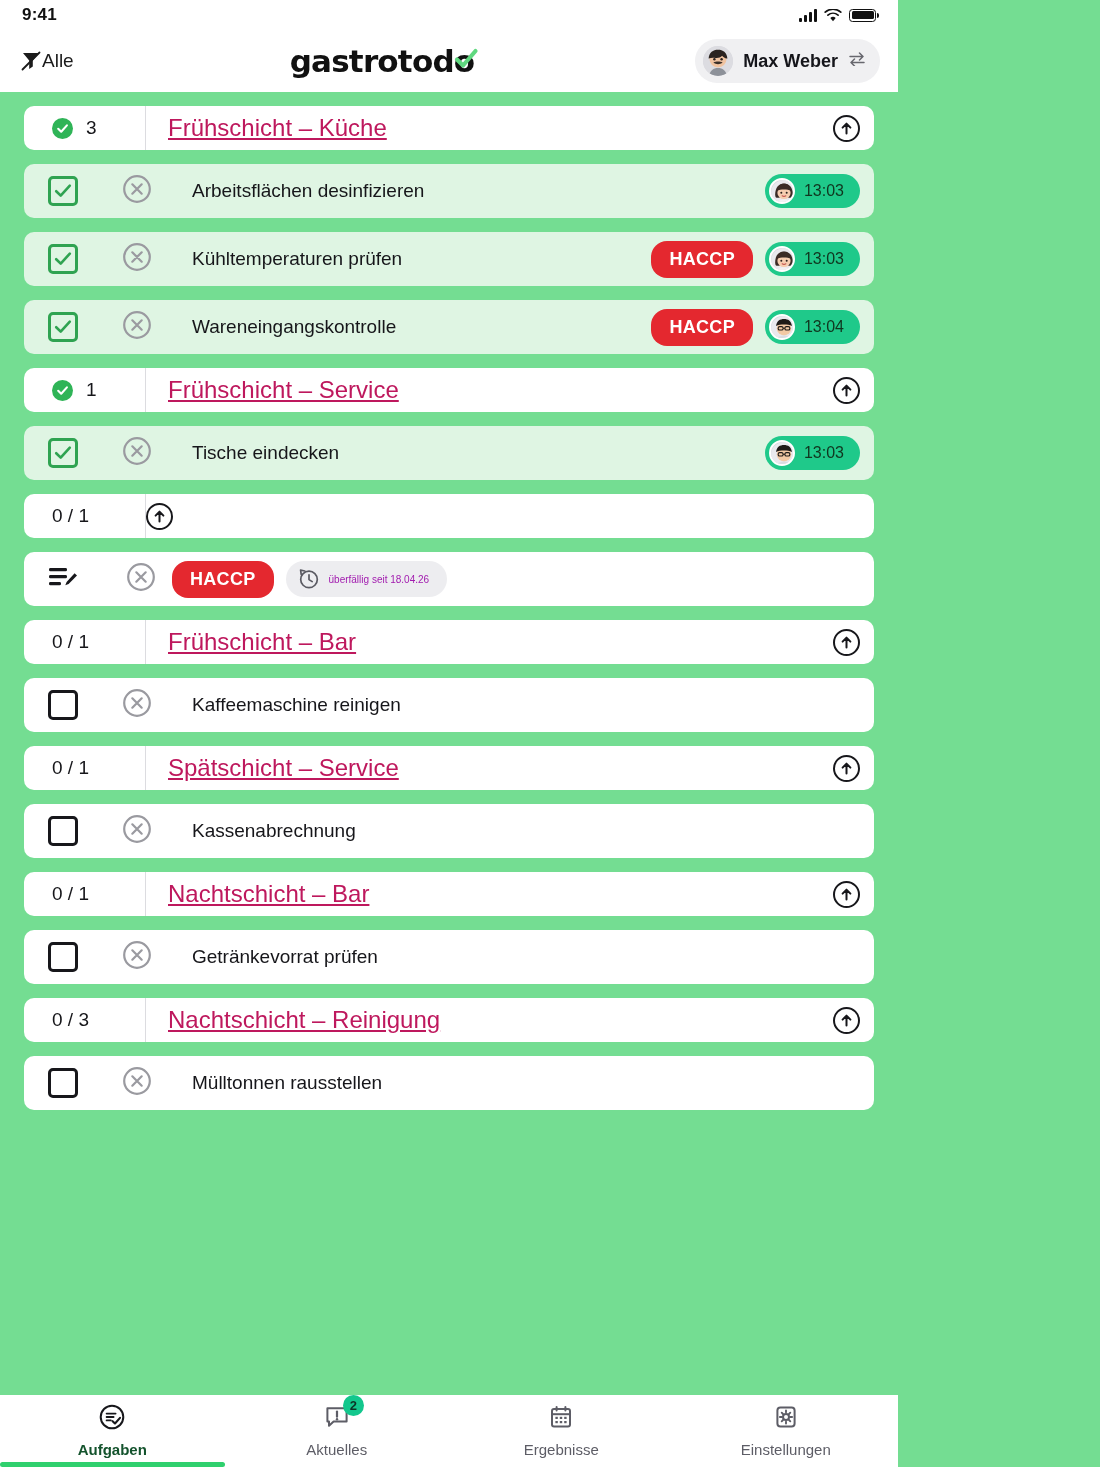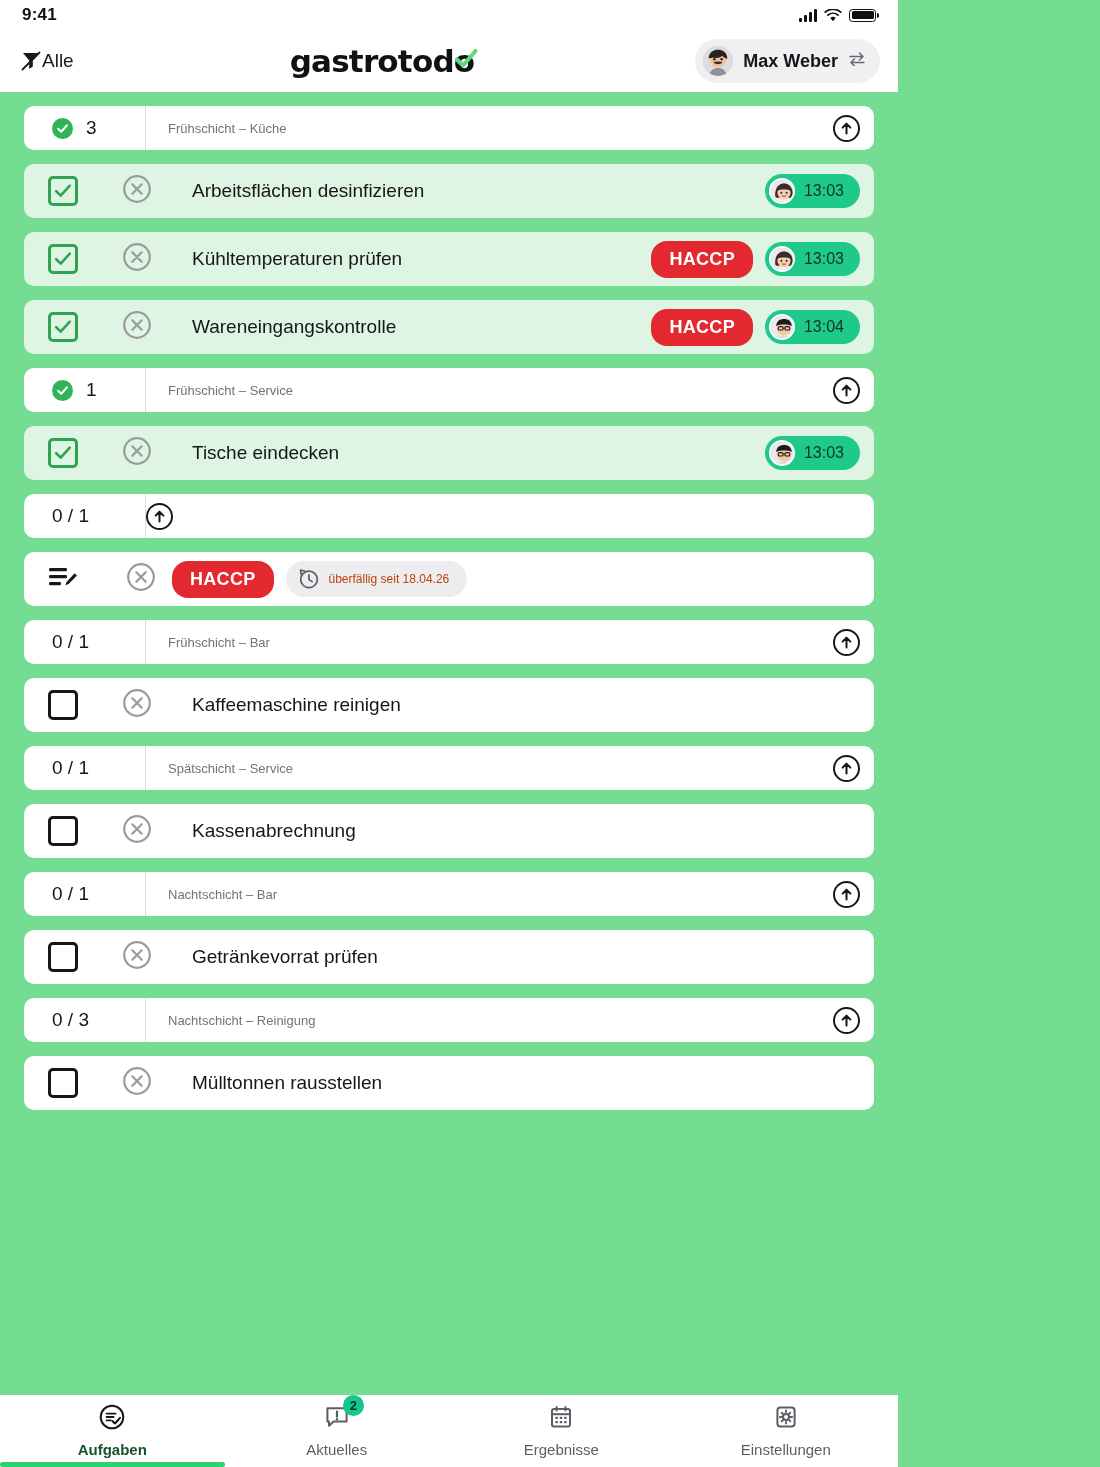--- a/index.html
+++ b/index.html
@@ -75,21 +75,21 @@
   .group-count {
     width: 122px; flex: 0 0 122px; height: 100%;
     display: flex; align-items: center; gap: 13px; padding-left: 28px;
     border-right: 1.5px solid #dcdce0;
   }
   .group-count-text { font-size: 19px; color: #16161a; }
   .check-circle {
     width: 21px; height: 21px; border-radius: 50%; background: #2fb457;
     display: flex; align-items: center; justify-content: center; flex: 0 0 21px;
   }
-  .group-title { flex: 1 1 auto; padding-left: 22px; font-size: 13px; color: #737373; }
+  .group-title { flex: 1 1 auto; padding-left: 22px; font-size: 24px; color: #be185d; text-decoration: underline; }
   .collapse-btn {
     width: 27px; height: 27px; border-radius: 50%; border: 2px solid #17171b;
     display: flex; align-items: center; justify-content: center; cursor: pointer; flex: 0 0 27px;
   }
 
   .task {
     height: 54px; border-radius: 10px; background: #ffffff;
     display: flex; align-items: center; margin-bottom: 14px;
     padding: 0 14px 0 24px; gap: 16px;
   }
@@ -112,21 +112,21 @@
   .time-chip {
     background: #1fc98a; border-radius: 18px; height: 34px;
     display: flex; align-items: center; gap: 9px; padding: 0 16px 0 4px;
   }
   .time-chip .avatar { width: 26px; height: 26px; flex: 0 0 26px; border: 2px solid #fff; }
   .time-text { font-size: 16px; color: #10361f; font-weight: 500; }
   .overdue {
     background: #ededf0; border-radius: 18px; height: 36px;
     display: flex; align-items: center; gap: 9px; padding: 0 18px 0 12px;
   }
-  .overdue-text { font-size: 12px; color: #c2410c; }
+  .overdue-text { font-size: 10px; color: #a21caf; }
 
   
   .tabbar {
     height: 72px; flex: 0 0 72px; background: #ffffff;
     display: flex; align-items: stretch;
   }
   .tab {
     flex: 1 1 25%; display: flex; flex-direction: column;
     align-items: center; justify-content: center; gap: 7px;
     position: relative; cursor: pointer;

